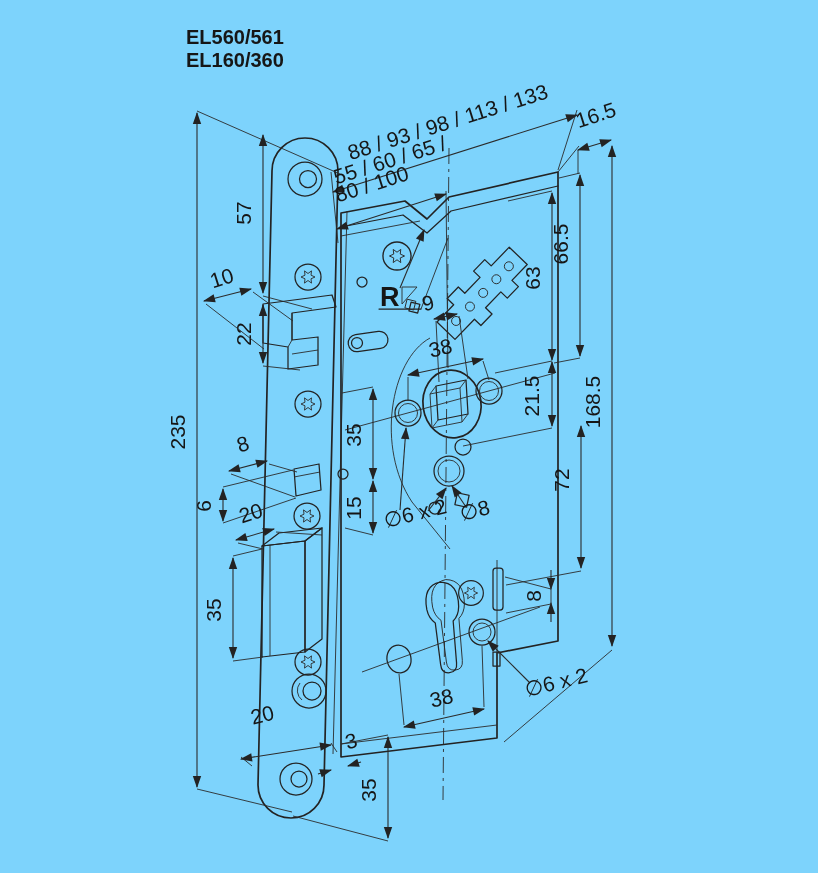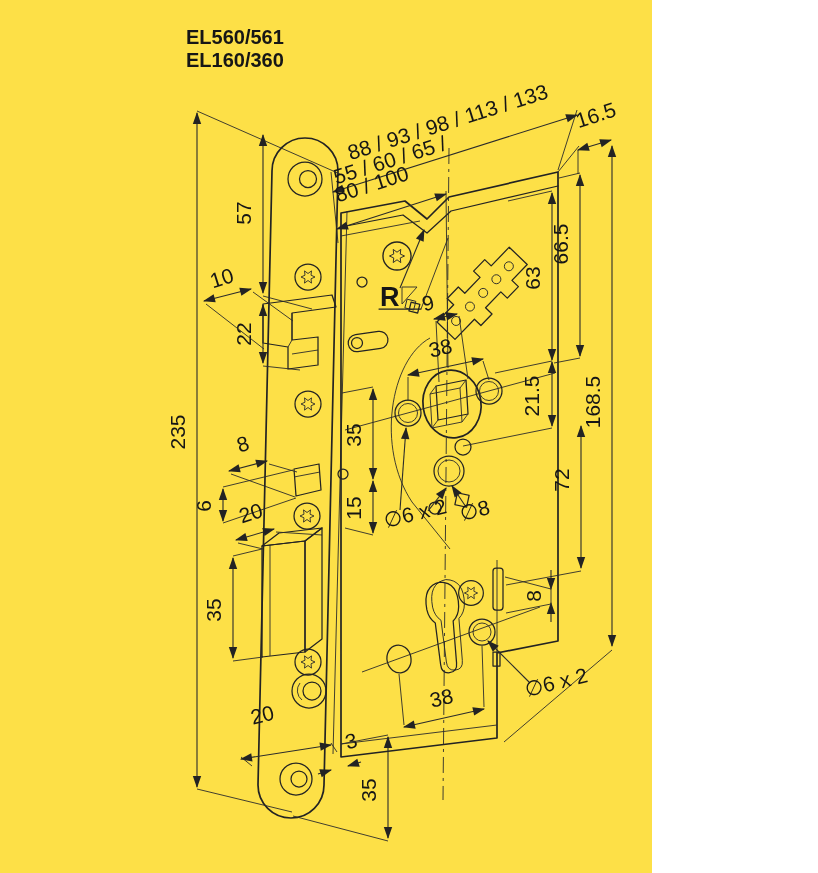--- a/index.html
+++ b/index.html
@@ -1,16 +1,16 @@
 <!DOCTYPE html>
 <html><head>
 <meta charset="utf-8">
 <style>
   html,body{margin:0;padding:0;background:#fff;}
-  .stage{position:relative;width:652px;height:873px;background:#fde047;overflow:hidden;}
+  .stage{position:relative;width:818px;height:873px;background:#7dd3fc;overflow:hidden;}
   svg text{font-family:"Liberation Sans","DejaVu Sans",sans-serif;fill:#161616;}
   .dimtxt{font-size:21px;}
   .titletxt{font-size:20px;font-weight:bold;}
   .logotxt{font-size:27px;font-weight:bold;}
   .ln{stroke:#232323;stroke-width:1.7;fill:none;stroke-linejoin:round;stroke-linecap:round;}
   .md{stroke:#232323;stroke-width:1.25;fill:none;stroke-linejoin:round;stroke-linecap:round;}
   .thin{stroke:#2b2b2b;stroke-width:0.9;fill:none;}
   .d2{stroke:#2b2b2b;stroke-width:1.1;fill:none;marker-start:url(#mS);marker-end:url(#mE);}
   .d1{stroke:#2b2b2b;stroke-width:1.1;fill:none;marker-end:url(#mE);}
   .cl{stroke:#2b2b2b;stroke-width:0.9;fill:none;stroke-dasharray:16 5 3 5;}

